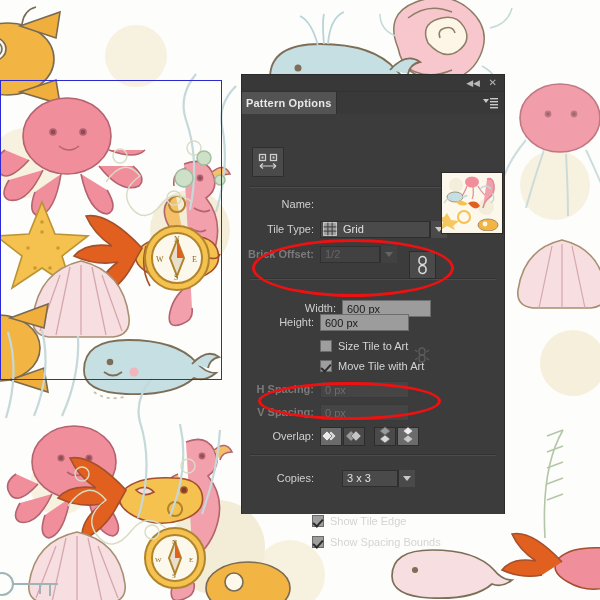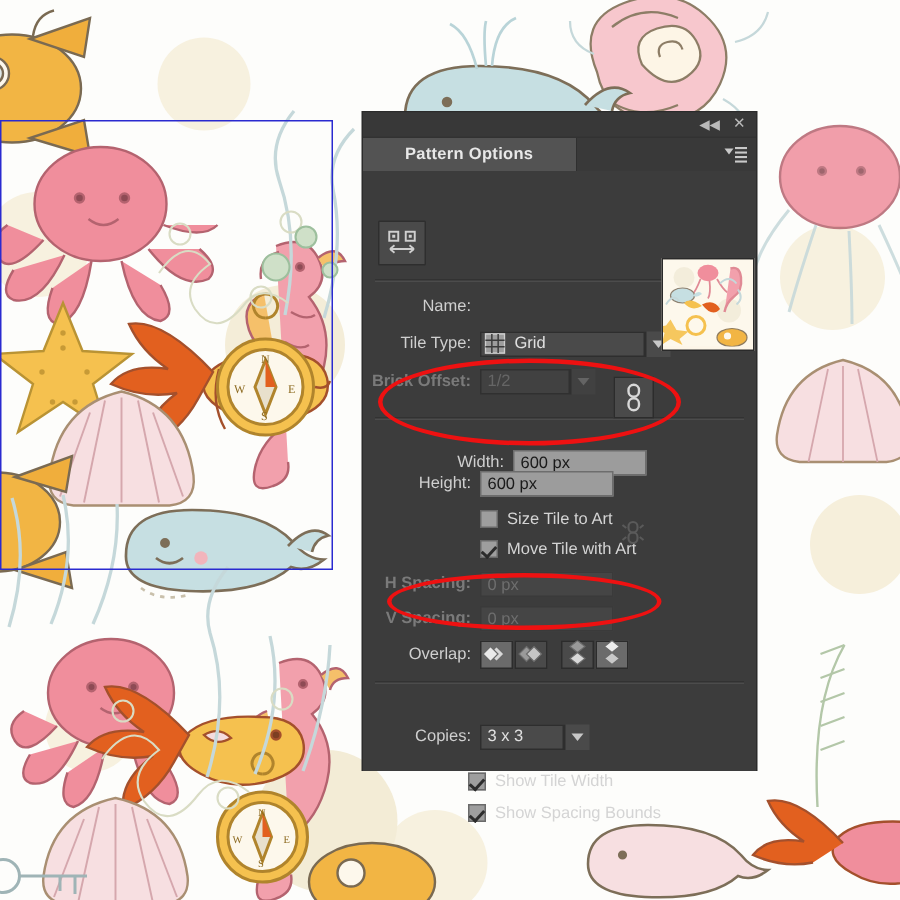--- a/index.html
+++ b/index.html
@@ -34,21 +34,21 @@
     border-bottom:1px solid #323232;
   }
   .tb-btn{position:absolute;top:2px;color:#b9b9b9;font-size:9px;line-height:12px;cursor:pointer;}
   #collapse-btn{right:24px;}
   #close-btn{right:7px;font-size:10px;}
   #panel-tabs{
     height:22px;background:#393939;position:relative;display:flex;align-items:stretch;
   }
   #tab-pattern-options{
     background:#535353;color:#e8e8e8;font-weight:bold;font-size:11px;
-    padding:0 28px;display:flex;align-items:center;letter-spacing:.2px;
+    padding:0 4px;display:flex;align-items:center;letter-spacing:.2px;
     border-right:1px solid #2f2f2f;cursor:pointer;
   }
   #panel-menu-btn{
     position:absolute;right:6px;top:4px;width:16px;height:14px;cursor:pointer;
   }
   #panel-body{position:relative;height:400px;background:#3c3c3c;}
 
   
   #edit-tile-btn{
     position:absolute;left:10px;top:33px;width:30px;height:28px;
@@ -602,34 +602,34 @@
           <svg width="14" height="18" viewBox="0 0 14 18">
             <path d="M7 8 L12 12 L7 16 L2 12 Z" fill="#c9c9c9" stroke="#6a6a6a" stroke-width="0.8"></path>
             <path d="M7 0 L12 4 L7 8 L2 4 Z" fill="#ededed" stroke="#6a6a6a" stroke-width="0.8"></path>
           </svg>
         </div>
       </div>
     </div>
 
     <div class="sep" style="top:340px;"></div>
 
-    <div class="row" style="top:367px;">
+    <div class="row" style="top:354px;gap:22px;">
       <div class="lbl">Copies:</div>
       <div style="display:flex;">
         <div class="ddark" style="width:56px;">3 x 3</div>
         <div class="arrowbox">
             <i class="caret"></i>
           </div>
       </div>
     </div>
 
 
     <div class="row" style="top:397px;padding-left:70px;">
       <div class="cb on"></div>
-      <span class="cbtxt">Show Tile Width</span>
+      <span class="cbtxt">Show Tile Edge</span>
     </div>
 
     <div class="row" style="top:418px;padding-left:70px;">
       <div class="cb on"></div>
       <span class="cbtxt">Show Spacing Bounds</span>
     </div>
 
   </div>
 
   <div id="wh-link" style="left:167px;top:176px;">

